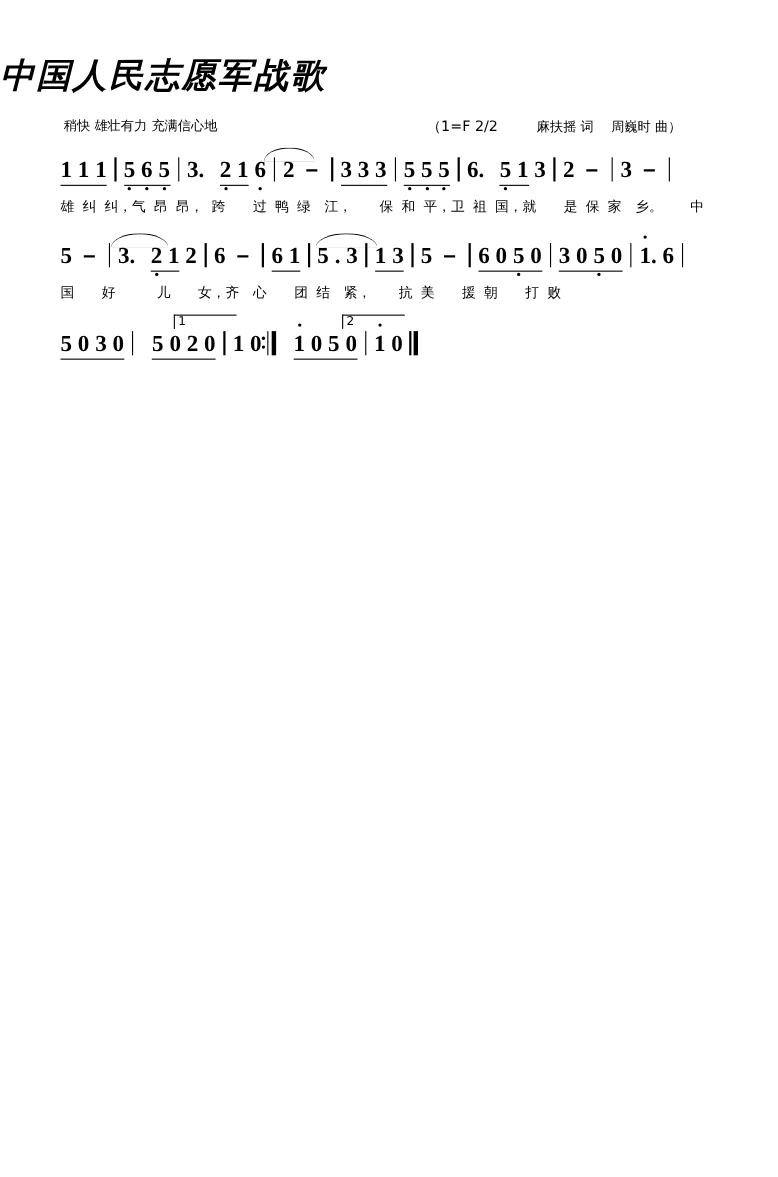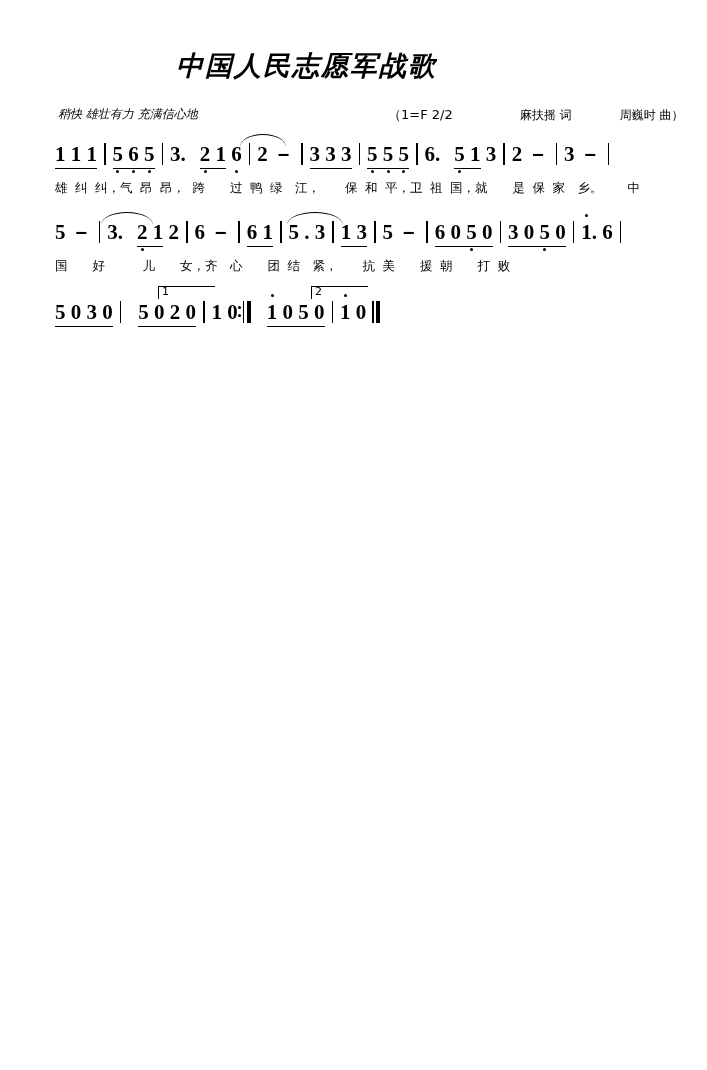--- a/index.html
+++ b/index.html
@@ -18,50 +18,48 @@
   .page {
     position: relative;
     width: 707px;
     height: 1070px;
   }
   .title {
     position: absolute;
     top: 48px;
     left: 0;
     width: 613px;
-    text-align: center;
     font-family: "Liberation Serif", serif;
-    font-size: 27px;
+    font-size: 31px;
     font-weight: bold;
     font-style: italic;
     letter-spacing: 2px;
   }
   .tempo {
     position: absolute;
     top: 106px;
     left: 58px;
     font-family: "DejaVu Sans", sans-serif;
     font-size: 12px;
-    font-style: italic;
   }
   .keysig {
     position: absolute;
     top: 106px;
     left: 388px;
     font-family: "DejaVu Sans", sans-serif;
     font-size: 13px;
   }
   .credits {
     position: absolute;
     top: 107px;
     left: 488px;
     font-family: "DejaVu Sans", sans-serif;
     font-size: 12px;
   }
-  .credits span { margin-right: 12px; margin-left: 32px; }
+  .credits span { margin-right: 12px; }
 
   
   .system {
     position: absolute;
     left: 0;
     width: 707px;
     height: 76px;
   }
   .sys1 { top: 140px; }
   .sys2 { top: 218px; }

